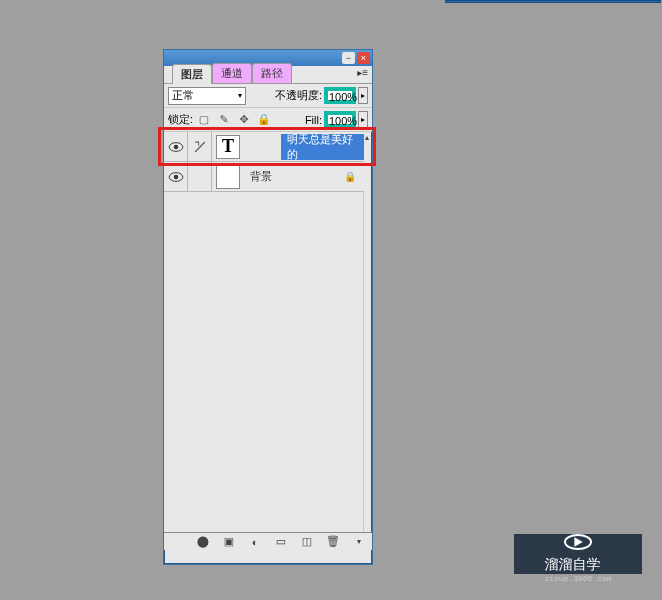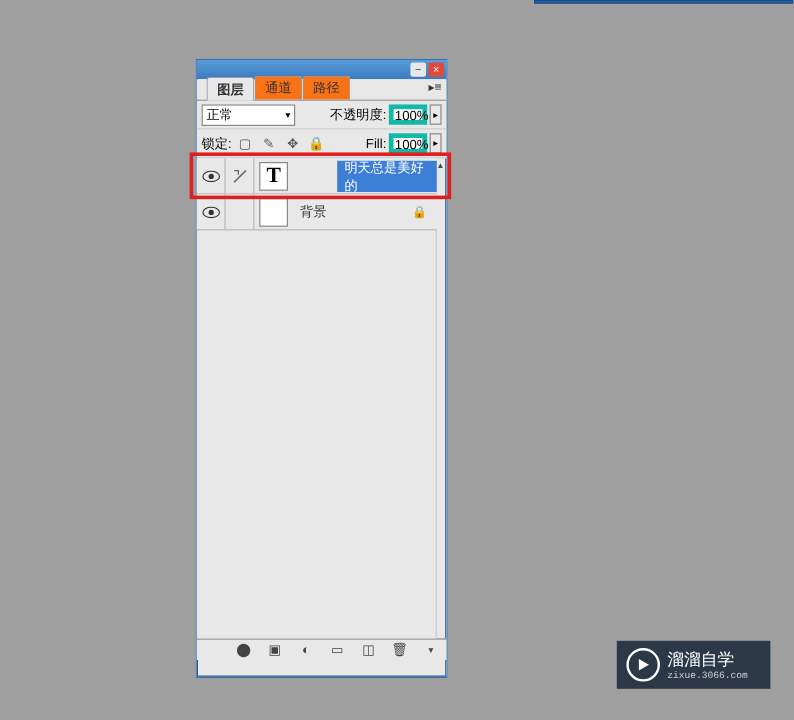--- a/index.html
+++ b/index.html
@@ -49,21 +49,21 @@
       background: #e8e8e8;
       display: flex;
       align-items: flex-end;
       padding-left: 8px;
       border-bottom: 1px solid #999;
       position: relative;
     }
     .tab {
       padding: 2px 8px;
       font-size: 11px;
-      background: #f97316;
+      background: #f0abfc;
       border: 1px solid #999;
       border-bottom: none;
       border-radius: 3px 3px 0 0;
       margin-right: 0;
       color: #333;
     }
     .tab.active {
       background: #e8e8e8;
       position: relative;
       top: 1px;
@@ -212,20 +212,21 @@
     }
     .watermark {
       position: absolute;
       right: 20px; bottom: 26px;
       width: 128px; height: 40px;
       background: #2b3848;
       display: flex;
       align-items: center;
       padding: 0 8px;
       gap: 6px;
+      flex-direction: column;
     }
     .wm-icon {
       width: 28px; height: 28px;
       border: 2px solid #fff;
       border-radius: 50%;
       display: flex; align-items: center; justify-content: center;
       color: #fff;
     }
     .wm-icon svg { fill: #fff; }
     .wm-text {

